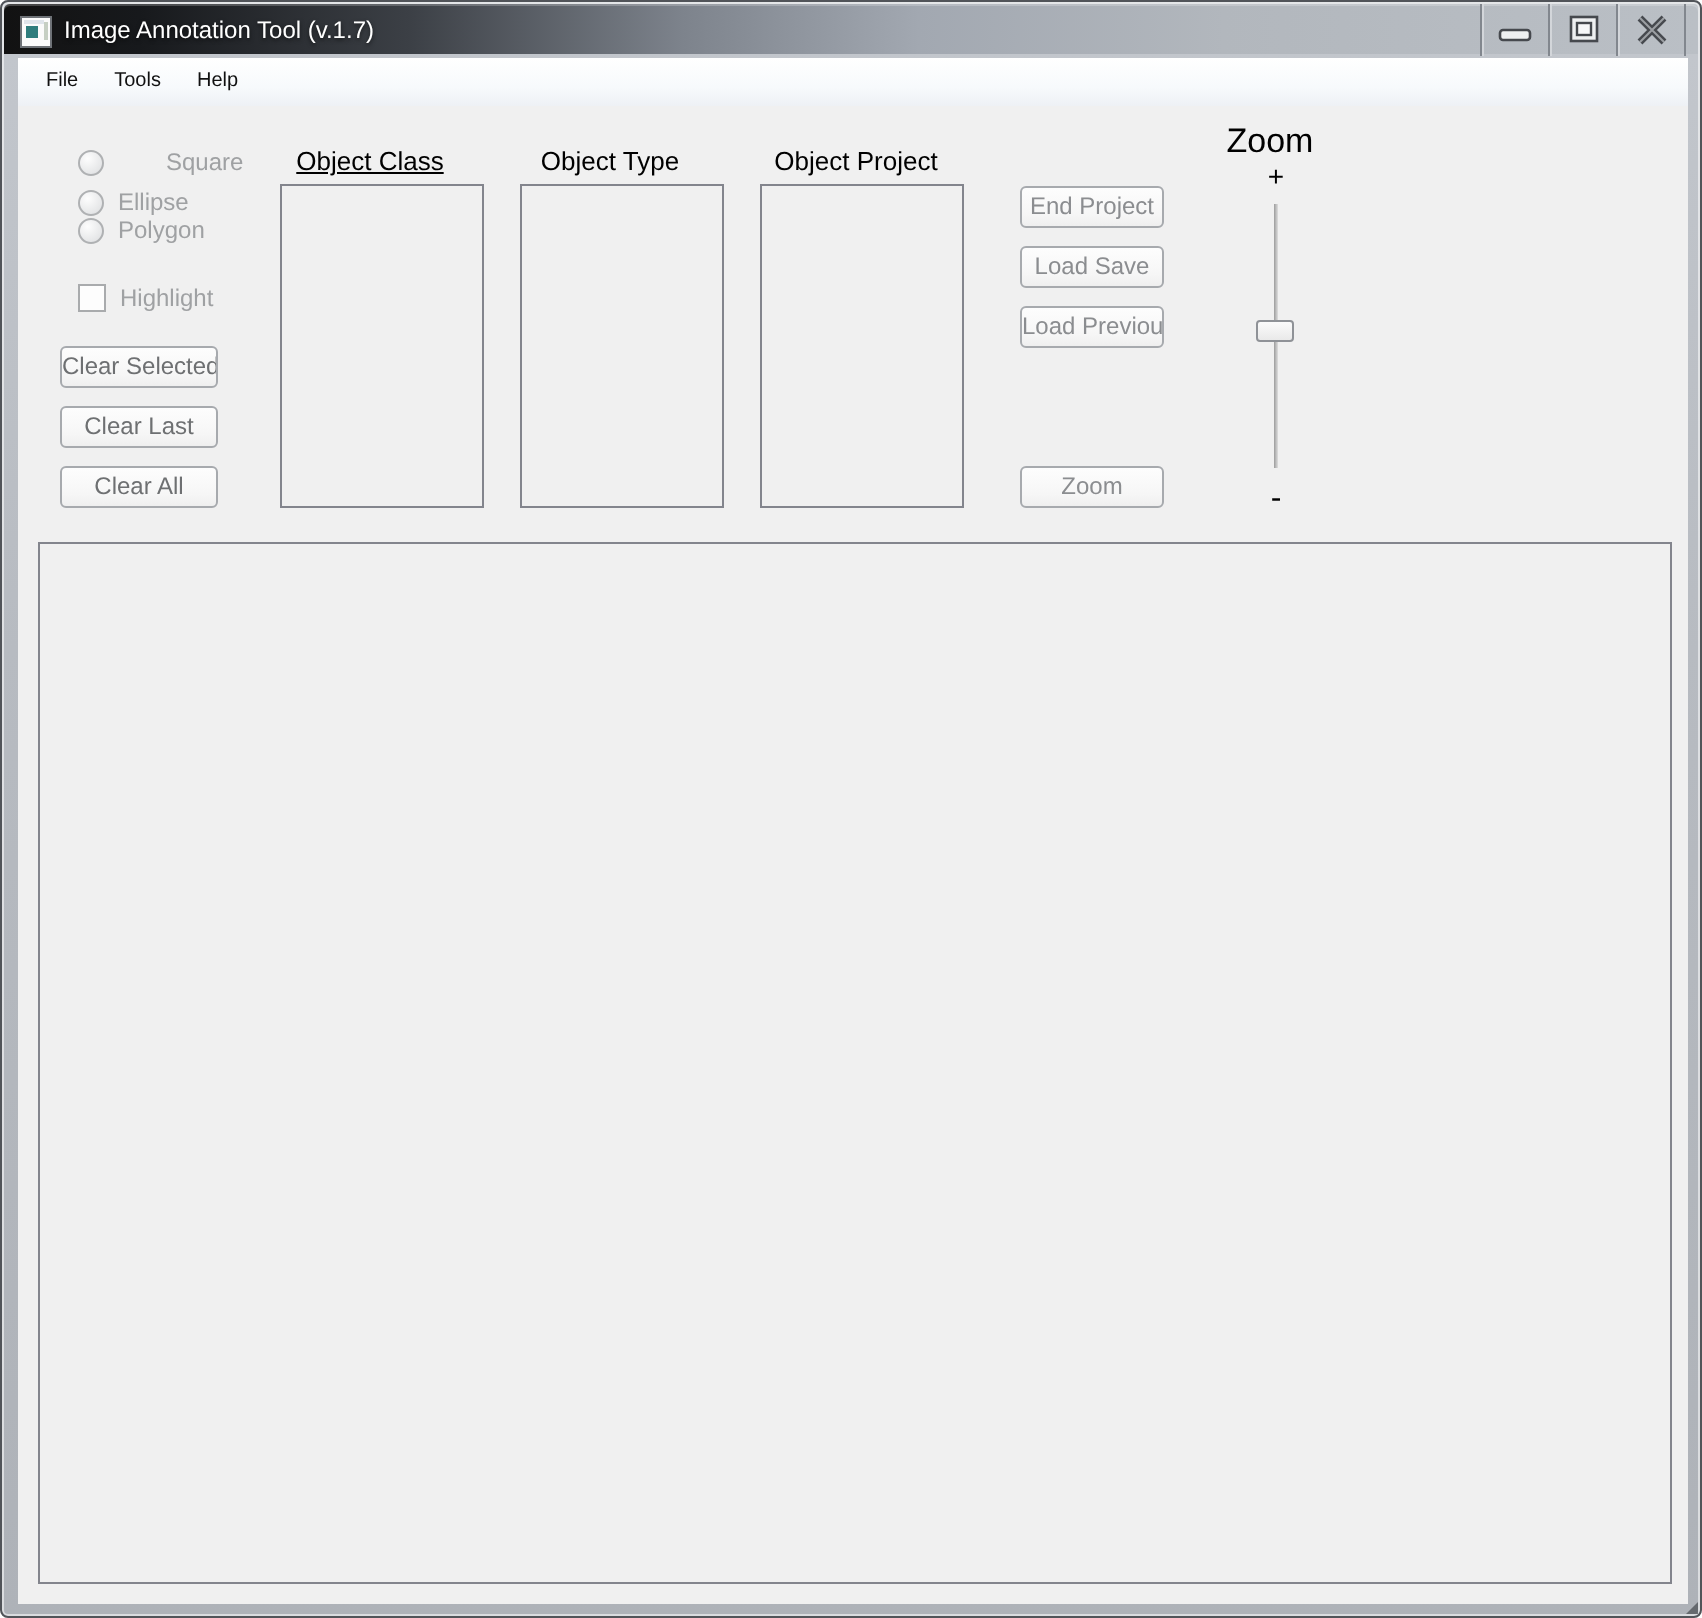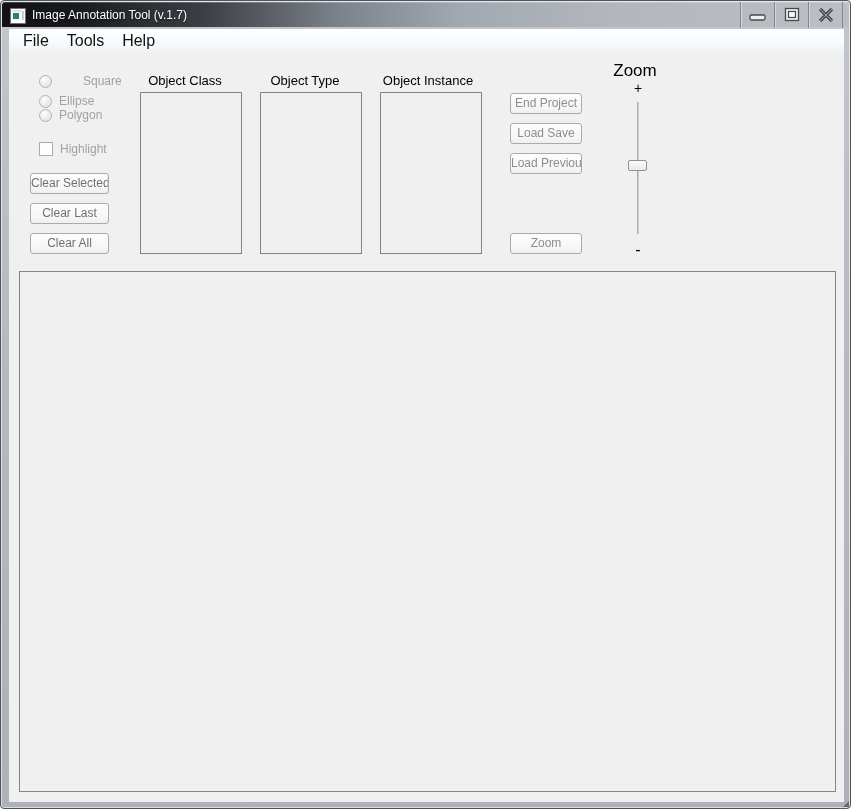--- a/index.html
+++ b/index.html
@@ -18,21 +18,21 @@
   .title-text{position:absolute;left:30px;top:0;height:27px;line-height:27px;color:#ffffff;font-size:12px;
     text-shadow:0 1px 2px rgba(0,0,0,.6);white-space:nowrap;}
   .win-buttons{position:absolute;right:6px;top:0;height:26px;display:flex;}
   .win-btn{width:33px;height:26px;border-left:1px solid #82878e;box-shadow:inset 1px 0 0 #d3d6da;
     display:flex;align-items:center;justify-content:center;cursor:default;}
   .win-btn:last-child{border-right:1px solid #82878e;}
   
   .menubar{position:absolute;left:8px;top:28px;width:835px;height:24px;
     background:linear-gradient(180deg,#ffffff 0%,#f7fafc 60%,#eef1f5 100%);
     display:flex;align-items:center;}
-  .menu-item{padding:0 9px;font-size:16px;color:#111;height:20px;line-height:20px;}
+  .menu-item{padding:0 9px;font-size:10px;color:#111;height:20px;line-height:20px;}
   .menu-item:first-child{margin-left:5px;}
   
   .content{position:absolute;left:8px;top:52px;width:835px;height:749px;background:#f0f0f0;}
   .opt-row{position:absolute;left:30px;height:14px;display:flex;align-items:center;}
   .radio{width:11px;height:11px;border-radius:50%;border:1px solid #afb1b3;
     background:radial-gradient(circle at 35% 30%,#fdfdfd 0%,#e9eaeb 60%,#dcdddf 100%);}
   .checkbox{width:12px;height:12px;border:1px solid #a9abad;background:#fdfdfd;}
   .opt-label{margin-left:7px;font-size:12px;color:#9fa1a3;white-space:nowrap;}
   .btn{position:absolute;box-sizing:border-box;height:21px;border:1px solid #a7aaae;border-radius:3px;
     background:linear-gradient(180deg,#fdfdfd 0%,#f6f6f6 70%,#efefef 100%);
@@ -109,23 +109,23 @@
 
     <div class="opt-row" style="top:89px;">
       <div class="checkbox"></div>
       <div class="opt-label">Highlight</div>
     </div>
 
     <div class="btn clear" style="top:120px;text-align:center;">Clear Selected</div>
     <div class="btn clear" style="top:150px;">Clear Last</div>
     <div class="btn clear" style="top:180px;">Clear All</div>
 
-    <div class="list-label" style="left:126px;">Object Class</div>
+    <div class="list-label" style="left:126px;text-decoration:underline;">Object Class</div>
     <div class="list-label" style="left:246px;">Object Type</div>
-    <div class="list-label" style="left:369px;">Object Instance</div>
+    <div class="list-label" style="left:369px;">Object Project</div>
     <div class="listbox" style="left:131px;"></div>
     <div class="listbox" style="left:251px;"></div>
     <div class="listbox" style="left:371px;"></div>
 
     <div class="btn action" style="top:40px;">End Project</div>
     <div class="btn action" style="top:70px;">Load Save</div>
     <div class="btn action" style="top:100px;">Load Previous</div>
     <div class="btn action" style="top:180px;">Zoom</div>
 
     <div class="zoom-label">Zoom</div>

